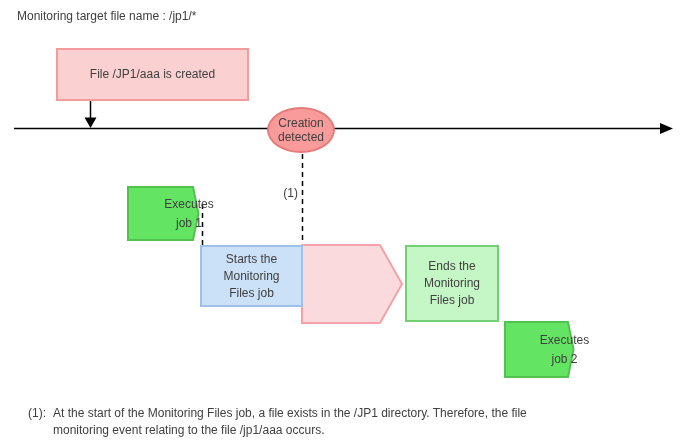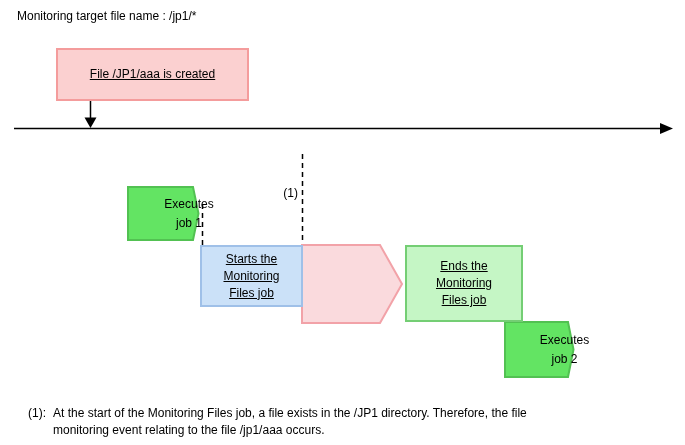--- a/index.html
+++ b/index.html
@@ -3,54 +3,54 @@
 <meta charset="utf-8">
 <style>
   html, body { margin: 0; padding: 0; background: #ffffff; }
   .canvas {
     position: relative;
     width: 685px;
     height: 445px;
     background: #ffffff;
     font-family: "Liberation Sans", sans-serif;
     font-size: 12px;
-    color: #000000;
+    color: #404040;
     overflow: hidden;
   }
   .lines-svg { position: absolute; left: 0; top: 0; }
 
   .title {
     position: absolute;
     left: 17px;
     top: 9px;
     white-space: nowrap;
   }
 
   .box {
     position: absolute;
     box-sizing: border-box;
     display: flex;
     align-items: center;
     justify-content: center;
     text-align: center;
   }
-  .box span { white-space: pre-line; line-height: 17px; text-decoration: underline; }
+  .box span { white-space: pre-line; line-height: 17px; }
 
   .pink-box {
     left: 56px; top: 48px; width: 193px; height: 53px;
     background: #FBD0D0;
     border: 2px solid #F49C9C;
   }
   .blue-box {
     left: 200px; top: 245px; width: 103px; height: 62px;
     background: #CBE1F8;
     border: 2px solid #9FC0E8;
   }
   .green-box {
-    left: 405px; top: 245px; width: 118px; height: 77px;
+    left: 405px; top: 245px; width: 94px; height: 77px;
     background: #C5F6C5;
     border: 2px solid #74CE74;
   }
 
   .ellipse {
     position: absolute;
     left: 267px; top: 107px; width: 68px; height: 46px;
     box-sizing: border-box;
     background: #F99B9B;
     border: 2px solid #E57C7C;
@@ -120,20 +120,24 @@
 
     <polygon class="poly-job" points="505,322 568,322 573.5,349.5 568,377 505,377"></polygon>
   </svg>
 
   <div class="title">Monitoring target file name : /jp1/*</div>
 
   <div class="box pink-box">
     <span>File /JP1/aaa is created</span>
   </div>
 
+  <div class="ellipse">
+    <span>Creation
+detected</span>
+  </div>
 
   <div class="ref-marker">(1)</div>
 
   <div class="shape-label job1-label">Executes
 job 1</div>
 
   <div class="box blue-box">
     <span>Starts the
 Monitoring
 Files job</span>

